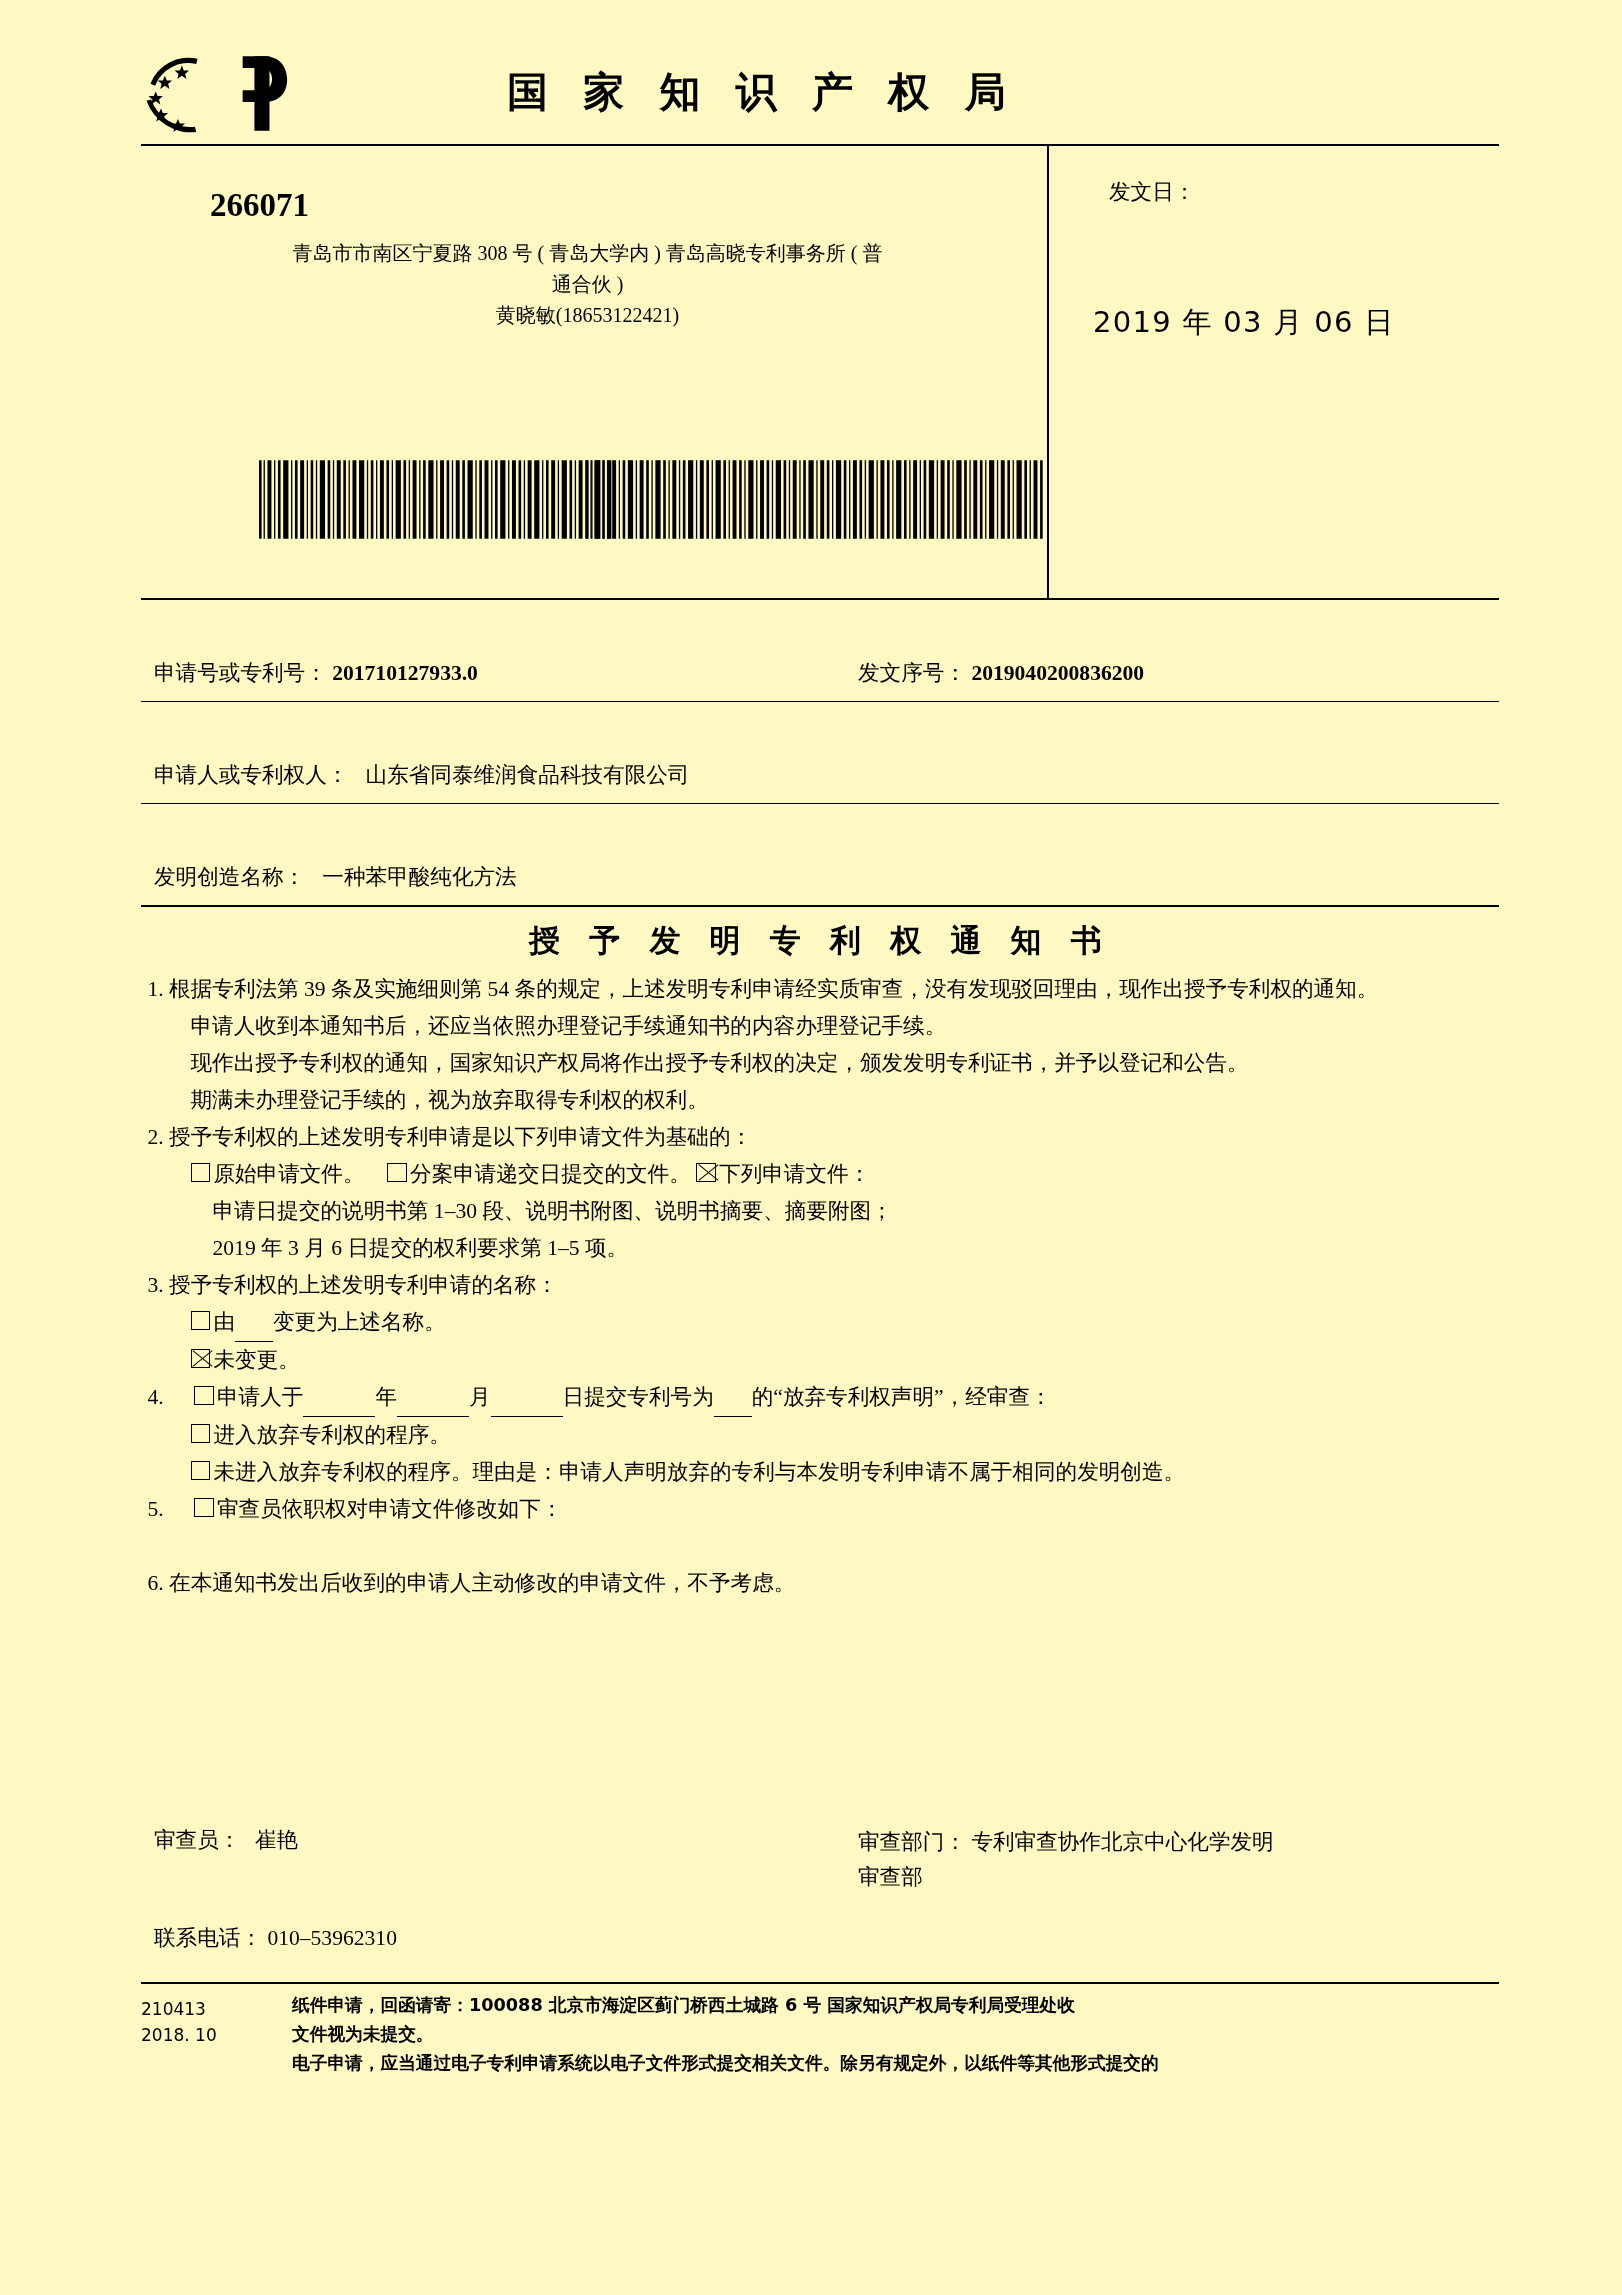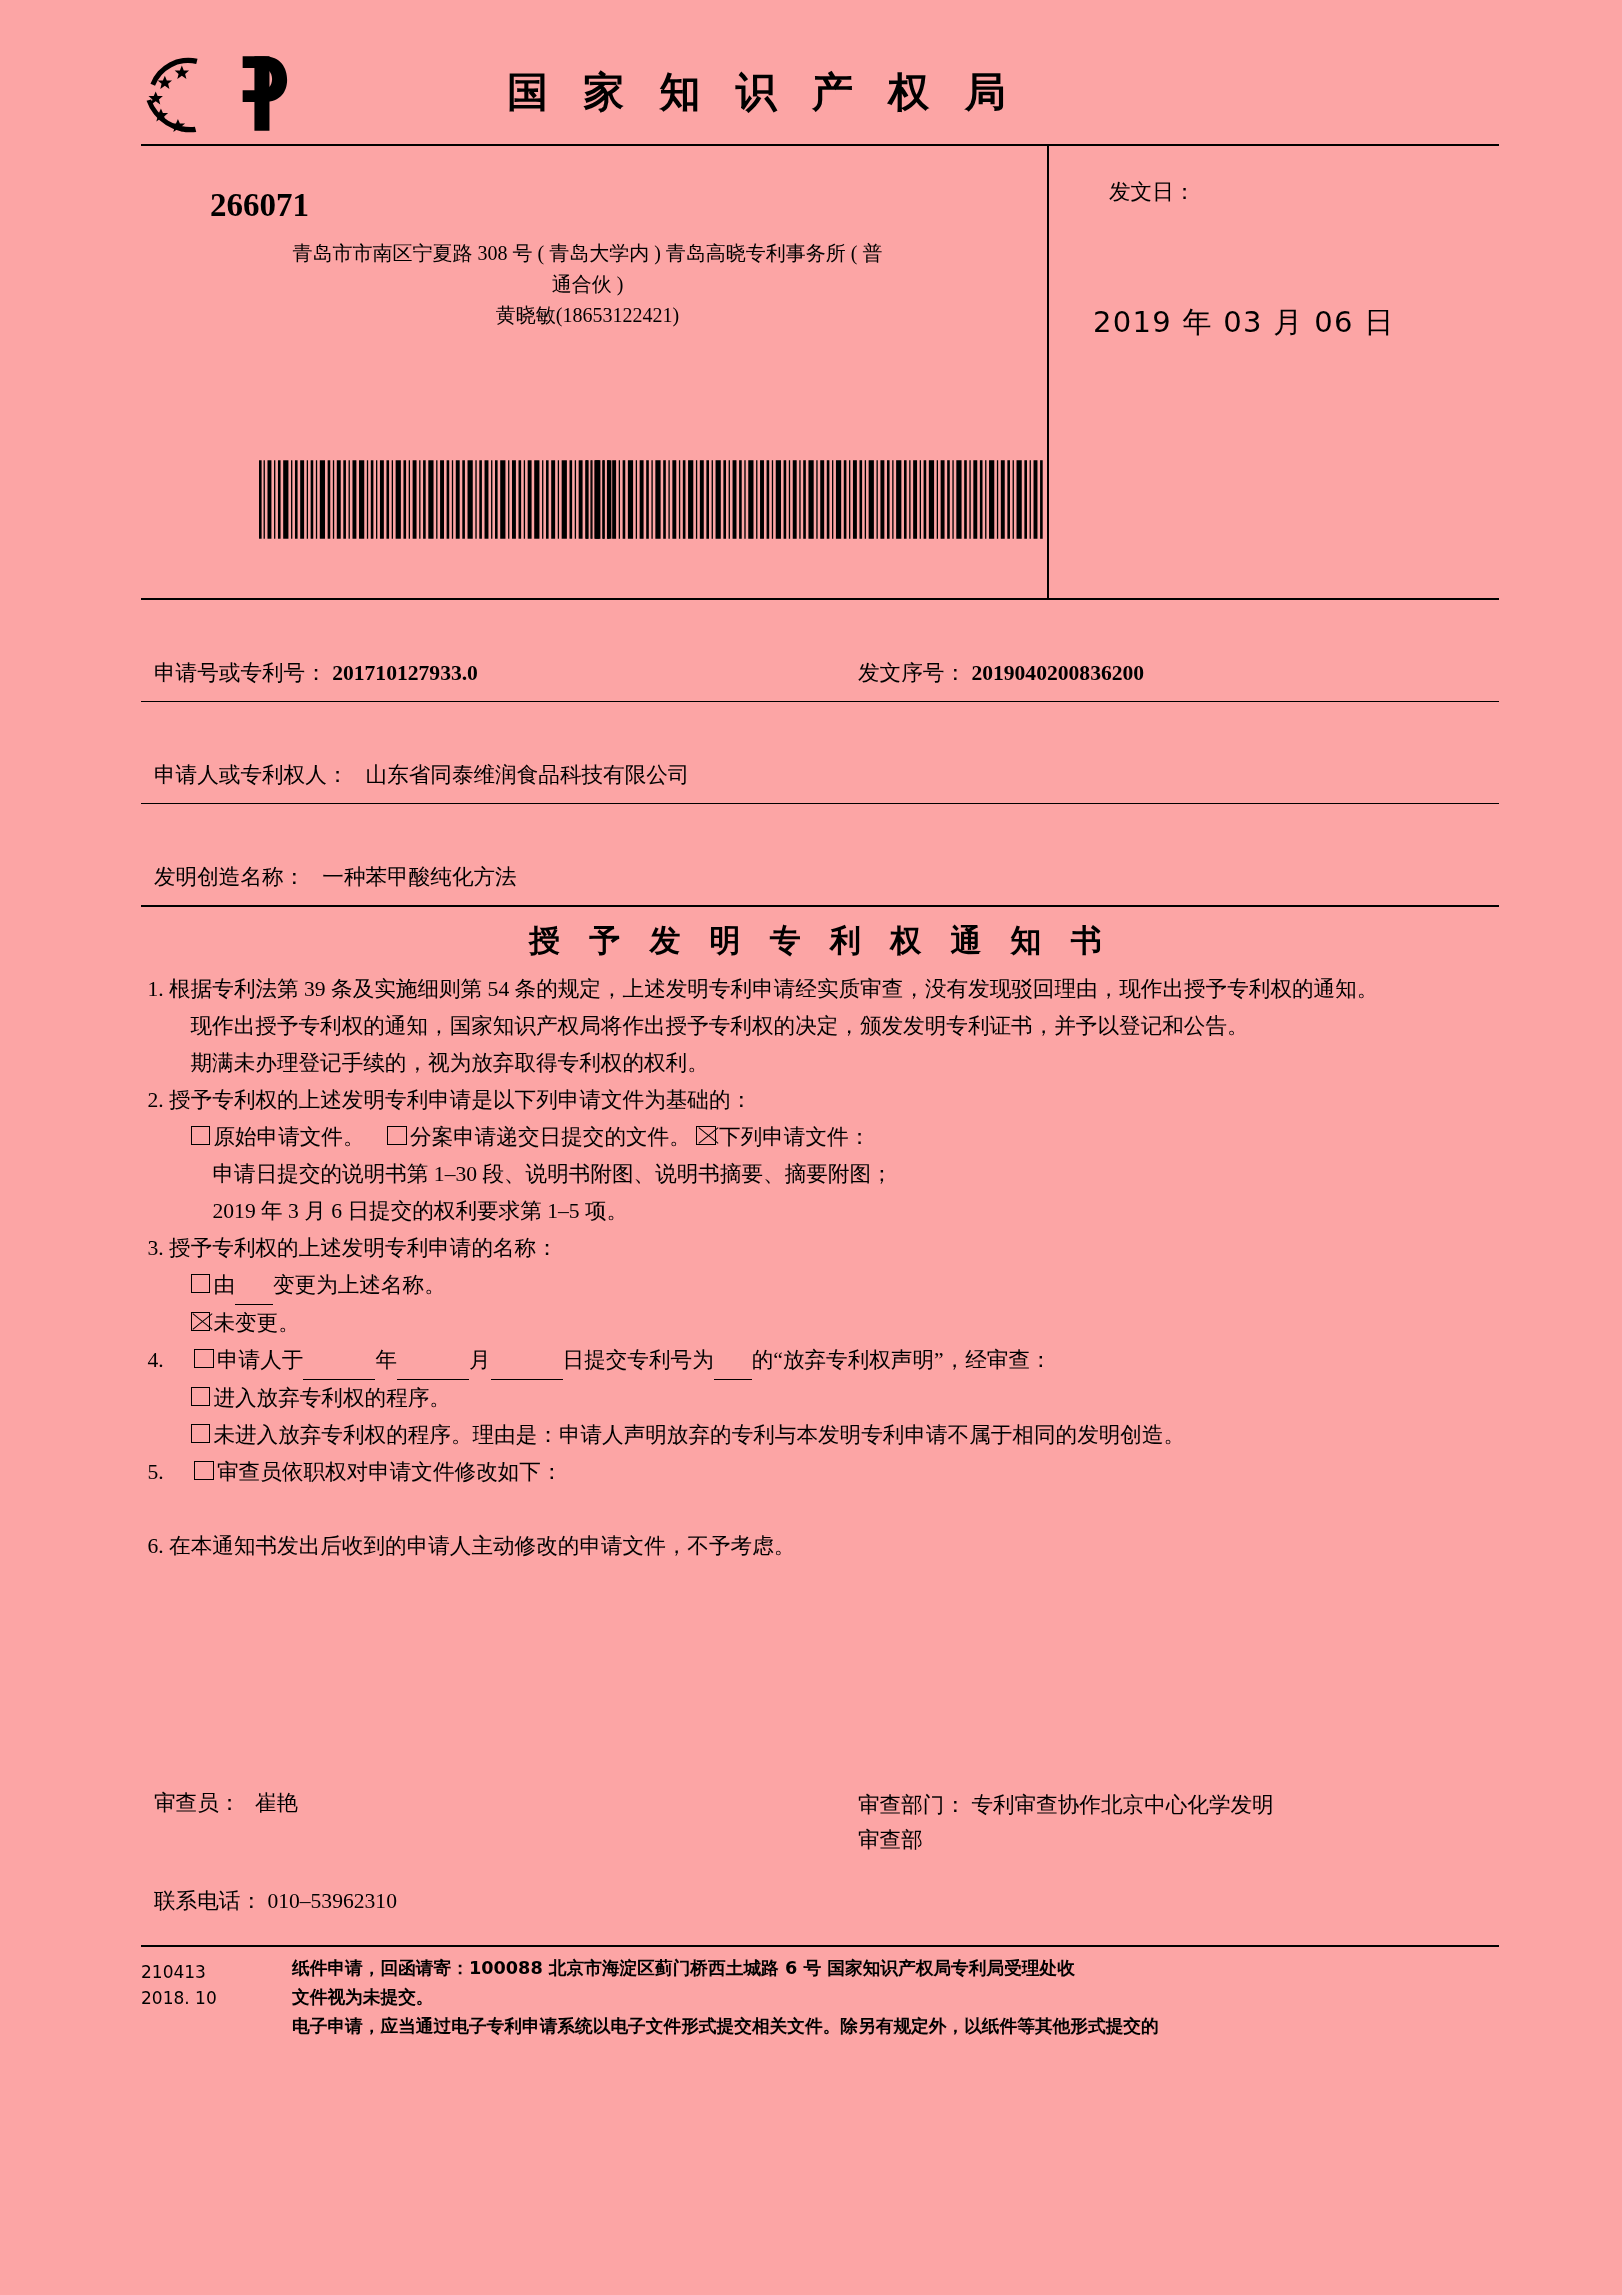--- a/index.html
+++ b/index.html
@@ -8,21 +8,21 @@
     background: #ffffff;
   }
   body {
     font-family: "Liberation Serif", serif;
     color: #000000;
   }
   .page {
     position: relative;
     width: 1623px;
     height: 2295px;
-    background: #fca5a5;
+    background: #fef9c3;
     box-sizing: border-box;
     padding: 0;
     overflow: hidden;
   }
   .inner {
     position: absolute;
     left: 141px;
     top: 39px;
     width: 1358px;
   }
@@ -451,20 +451,21 @@
         <span>发明创造名称：</span>
         <span style="margin-left:11.8px;">一种苯甲酸纯化方法</span>
       </div>
     </div>
     <div class="rule"></div>
 
     <div class="doctitle">授 予 发 明 专 利 权 通 知 书</div>
 
     <div class="body">
       <p class="p">1. 根据专利法第 39 条及实施细则第 54 条的规定，上述发明专利申请经实质审查，没有发现驳回理由，现作出授予专利权的通知。</p>
+      <p class="p indent">申请人收到本通知书后，还应当依照办理登记手续通知书的内容办理登记手续。</p>
       <p class="p indent">现作出授予专利权的通知，国家知识产权局将作出授予专利权的决定，颁发发明专利证书，并予以登记和公告。</p>
       <p class="p indent">期满未办理登记手续的，视为放弃取得专利权的权利。</p>
       <p class="p">2. 授予专利权的上述发明专利申请是以下列申请文件为基础的：</p>
 
       <p class="p ind2">
         <span class="cb"></span><span>原始申请文件。</span>
         <span style="display:inline-block;width:11.8px;"></span>
         <span class="cb"></span><span>分案申请递交日提交的文件。</span>
         <span class="cb x"></span><span>下列申请文件：</span>
       </p>

